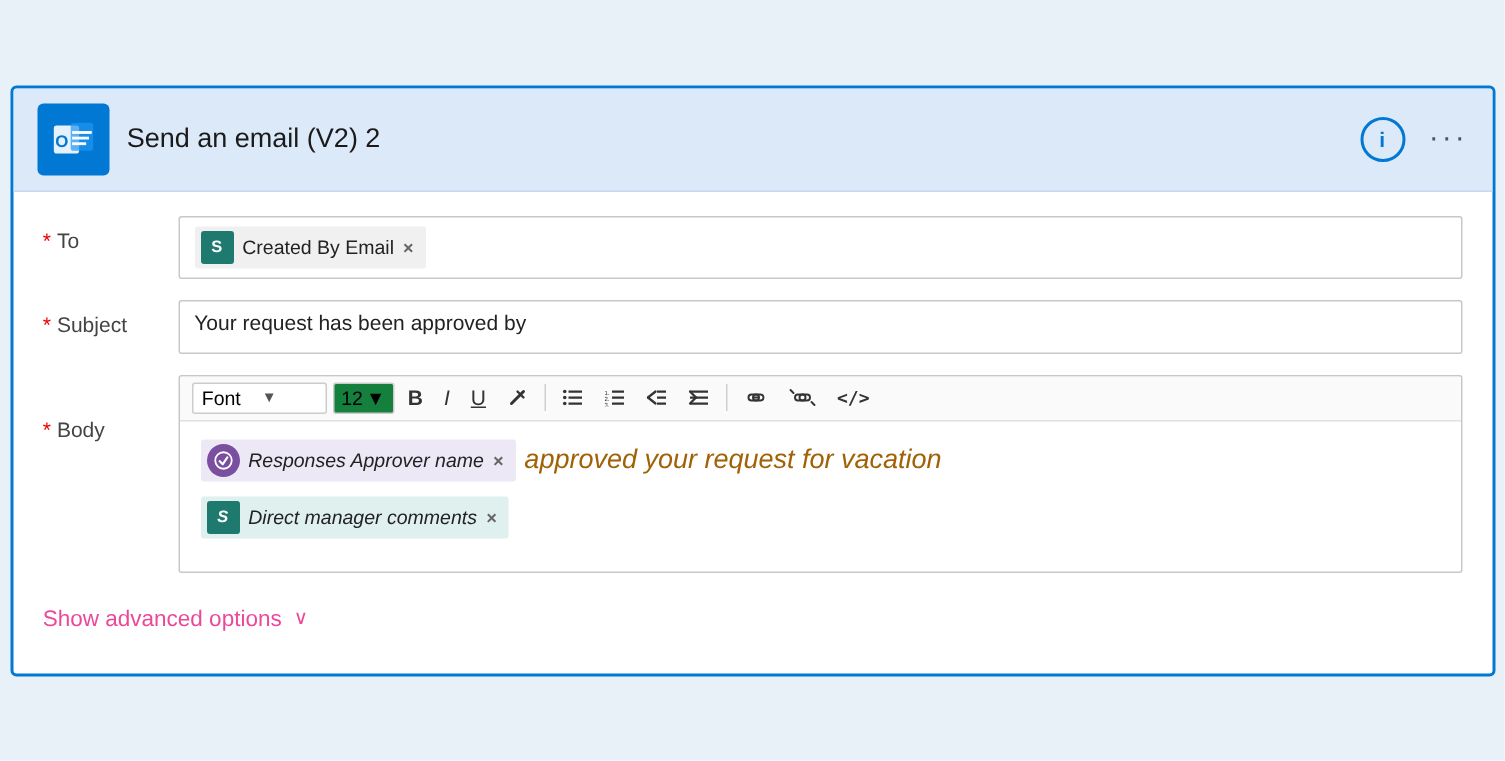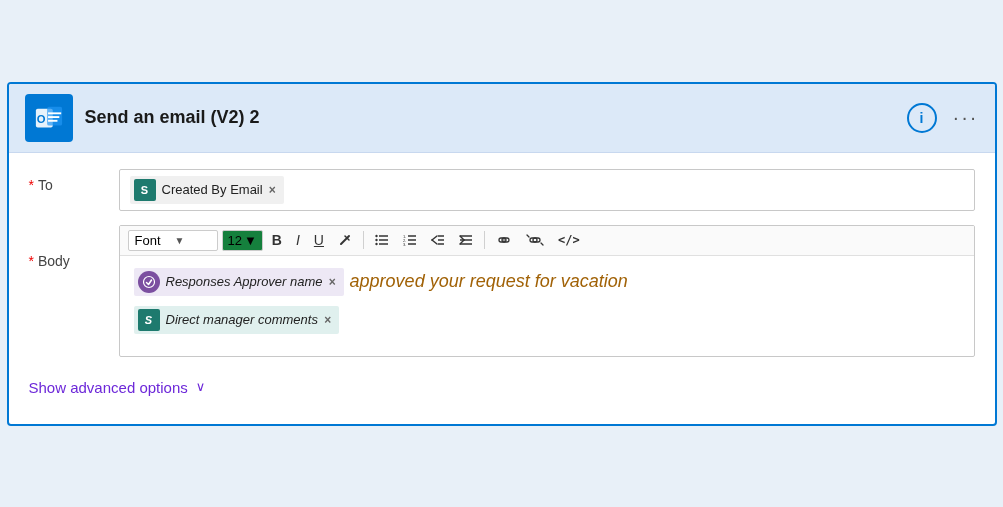--- a/index.html
+++ b/index.html
@@ -39,21 +39,21 @@
       display: flex;
       align-items: center;
       justify-content: center;
     }
     .header-icon svg {
       width: 30px;
       height: 30px;
     }
     .header-title {
       font-size: 18px;
-      font-weight: 700;
+      font-weight: 400;
       color: #1a1a1a;
       text-align: center;
     }
     .header-right {
       display: flex;
       align-items: center;
       gap: 16px;
     }
     .info-icon {
       width: 30px;
@@ -216,21 +216,21 @@
       margin-bottom: 10px;
       flex-wrap: wrap;
     }
     .inline-text {
       font-size: 18px;
       color: #a16207;
     }
     .show-advanced {
       display: flex;
       gap: 8px;
-      color: #6d28d9;
+      color: #ec4899;
       font-size: 15px;
       cursor: pointer;
       margin-top: 6px;
       padding: 8px 0;
     }
     .show-advanced .chevron {
       font-size: 13px;
     }
   </style>
 </head>
@@ -266,20 +266,28 @@
       </div>
       <div class="field-input to-field">
         <div class="token">
           <div class="token-avatar token-avatar-teal">S</div>
           <span>Created By Email</span>
           <span class="token-close">×</span>
         </div>
       </div>
     </div>
 
+    <div class="field-row">
+      <div class="field-label">
+        <span class="required-star">*</span><span>Subject</span>
+      </div>
+      <div class="field-input">
+        <input type="text" class="subject-field" value="Your request has been approved by" style="">
+      </div>
+    </div>
 
     <div class="field-row">
       <div class="field-label" style="padding-top: 8px; margin-top: 20px;">
         <span class="required-star">*</span><span>Body</span>
       </div>
       <div class="body-field">
 
         <div class="toolbar">
           <div class="font-select">
             <span>Font</span>

